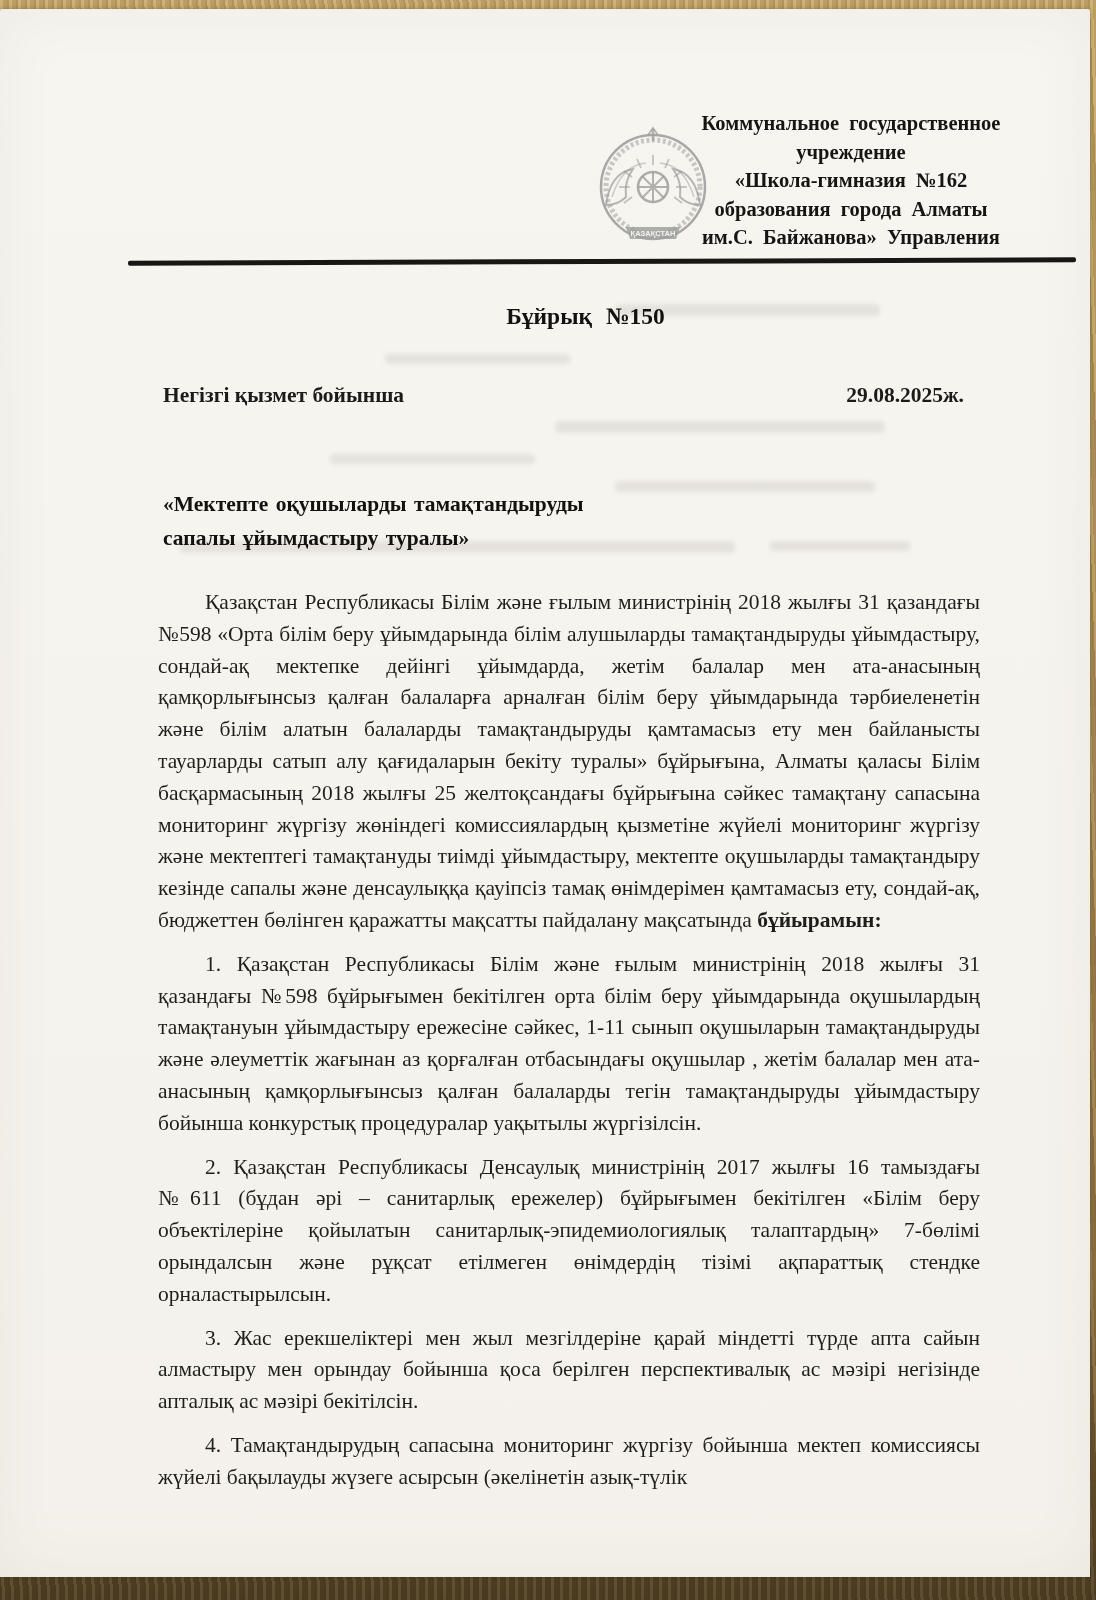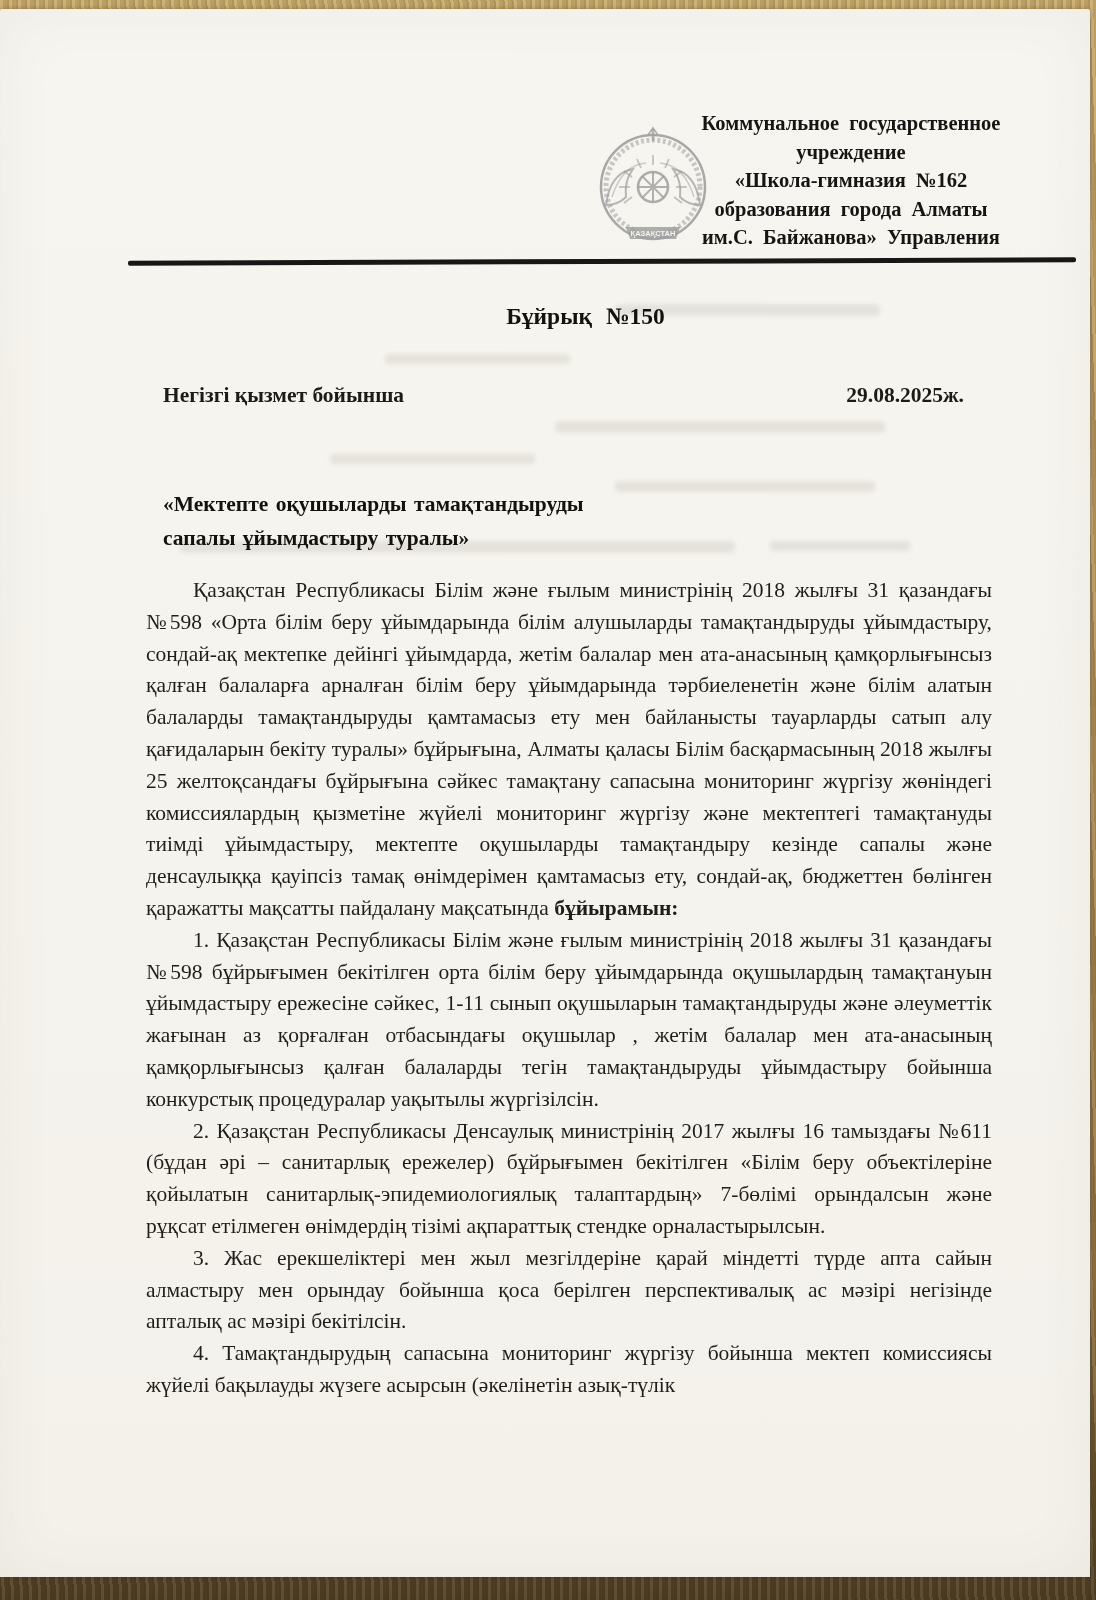--- a/index.html
+++ b/index.html
@@ -76,21 +76,21 @@
   
   .body-text {
     position: absolute;
     left: 146px; top: 566px;
     width: 846px;
     font-size: 21.5px;
     line-height: 31.8px;
     text-align: justify;
     color: #201e1a;
   }
-  .body-text p { margin: 0; text-indent: 47px; }
+  .body-text p { margin: 12px; text-indent: 47px; }
   .body-text .bold { font-weight: bold; }
   
   .smudge {
     position: absolute;
     background: #a9a59a;
     opacity: 0.22;
     filter: blur(2px);
     border-radius: 4px;
     pointer-events: none;
   }

